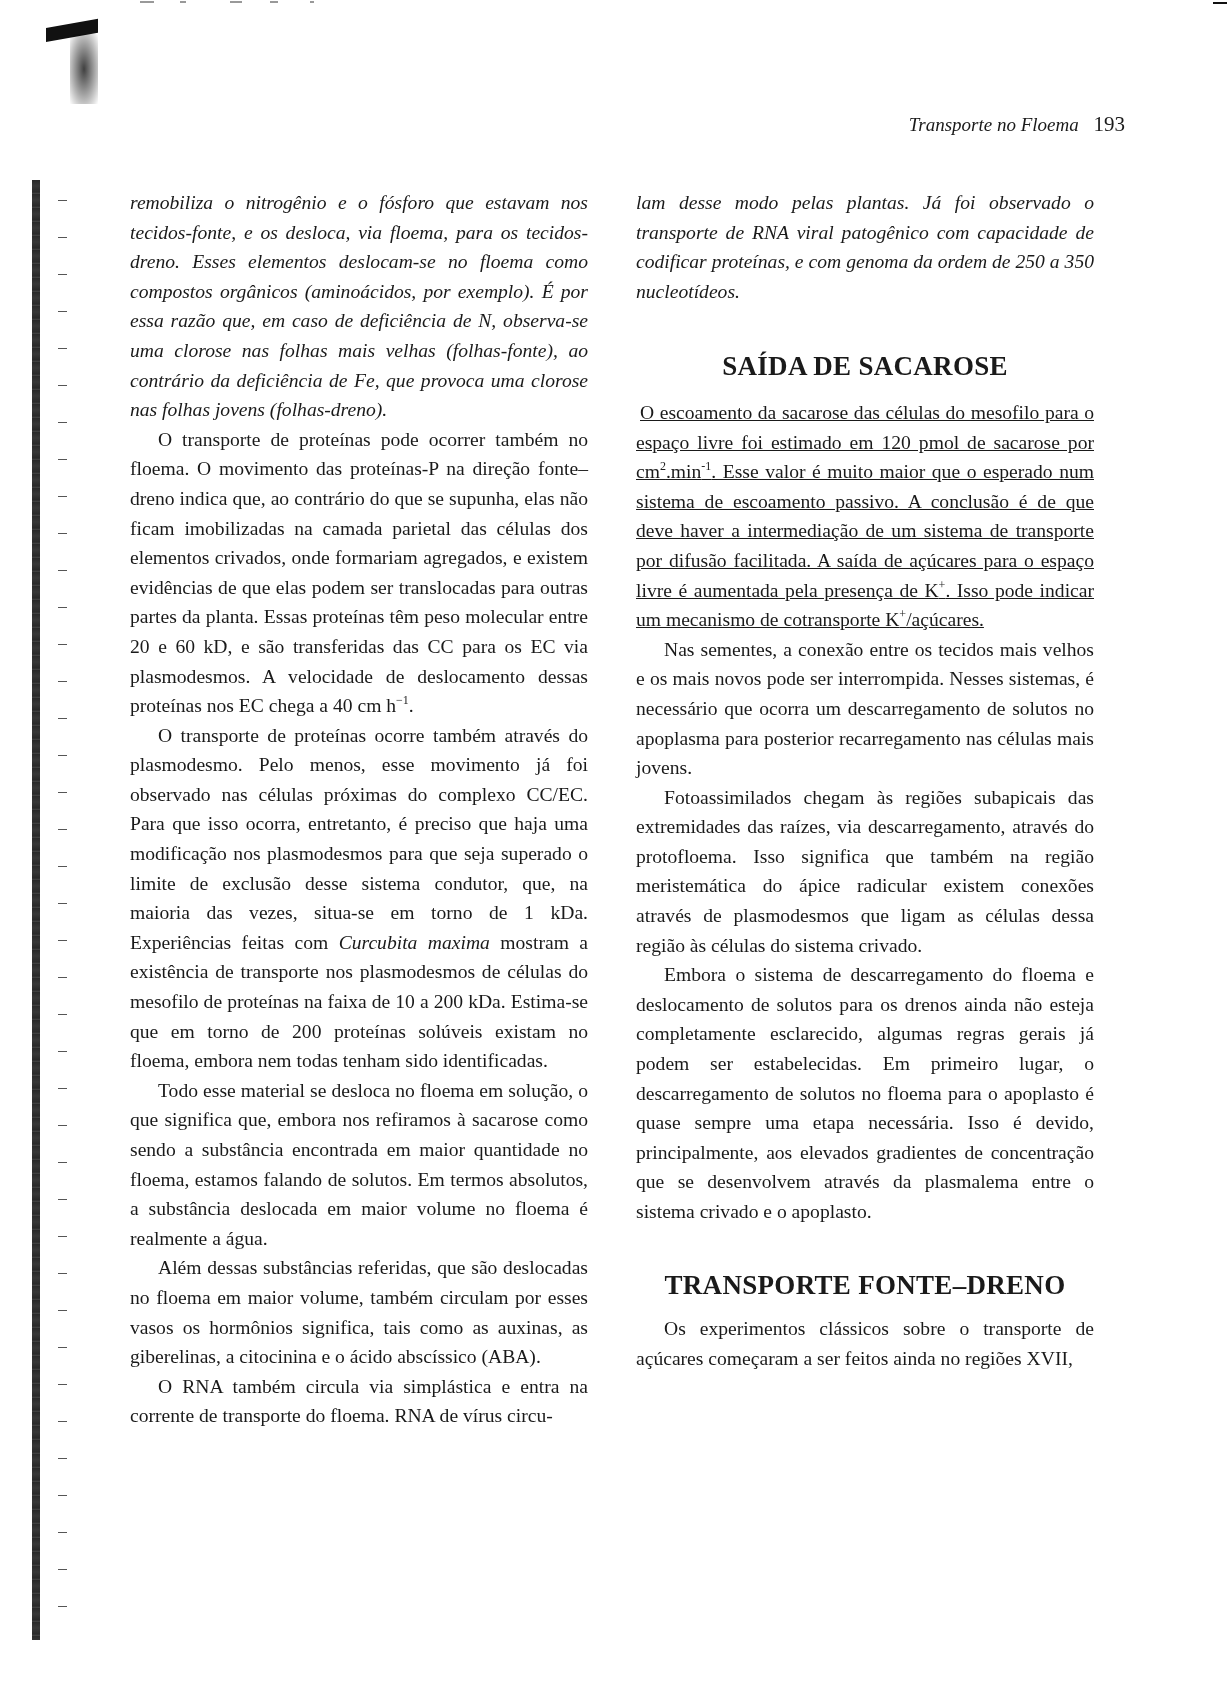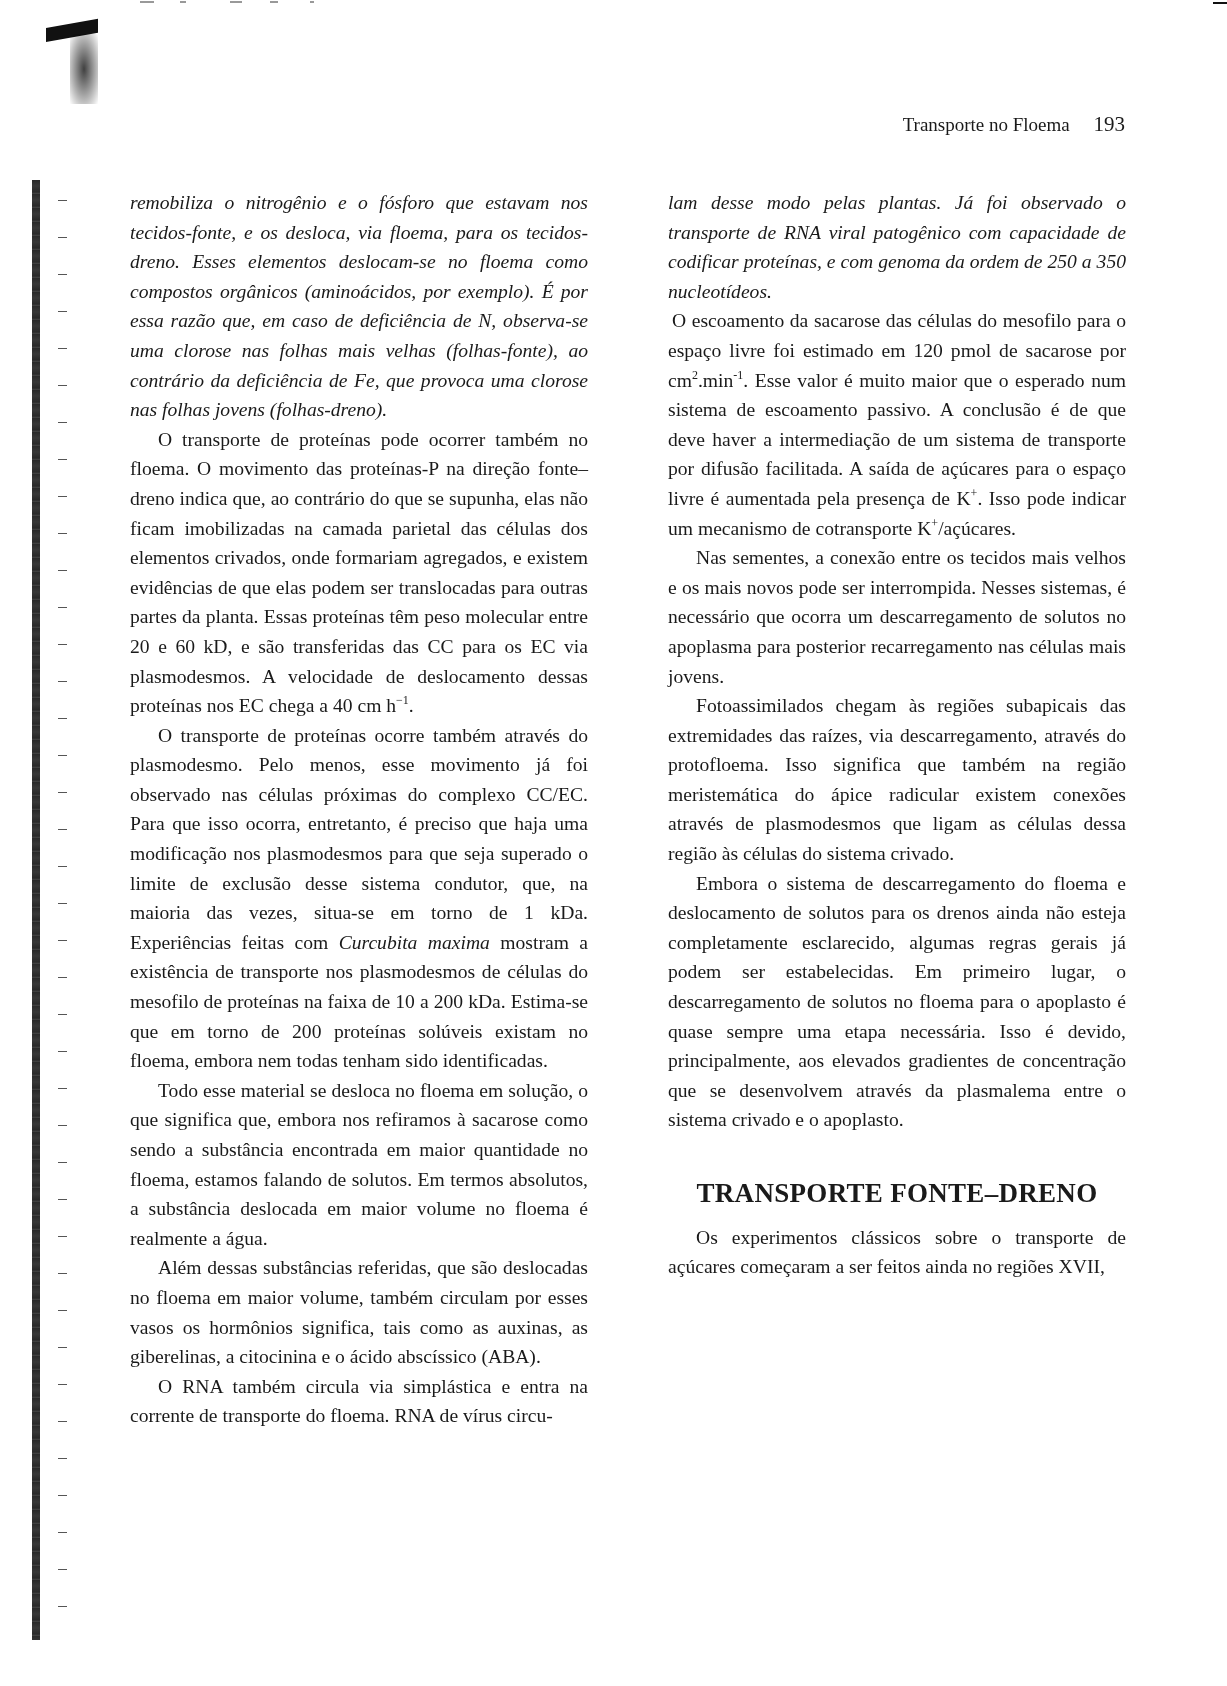--- a/index.html
+++ b/index.html
@@ -19,33 +19,33 @@
   .binding-smudge {
     position: absolute; left: 70px; top: 34px; width: 28px; height: 70px;
     background: radial-gradient(ellipse at center, rgba(0,0,0,0.75) 0%, rgba(0,0,0,0.3) 60%, rgba(0,0,0,0) 100%);
   }
   .tick-marks { position: absolute; left: 58px; top: 200px; width: 12px; height: 1430px; }
   .tick-marks span { position: absolute; left: 0; width: 9px; height: 1px; background: #555; }
 
   .running-head {
     position: absolute; right: 102px; top: 112px; font-size: 19px;
   }
-  .running-head .title { margin-right: 19px; }
+  .running-head .title { font-style: italic; margin-right: 10px; }
   .running-head .page { font-size: 21px; }
 
   .col {
     position: absolute; top: 188px; width: 458px;
     font-size: 19.6px; line-height: 29.6px; text-align: justify;
   }
   .col.left { left: 130px; }
-  .col.right { left: 668px; }
+  .col.right { left: 636px; }
   .col p { margin: 0; }
   .col p.indent { text-indent: 28px; }
   .col p.noindent { text-indent: 0; font-style: italic; }
-  .col p.small-indent { text-indent: 4px; }
+  .col p.small-indent { text-indent: 4px; text-decoration: underline; }
   .col h2 {
     margin: 0; text-align: center; font-size: 27px; font-weight: bold; letter-spacing: 0.3px;
   }
   .h-saida { margin-top: 46px !important; margin-bottom: 16px !important; }
   .h-fonte { margin-top: 44px !important; margin-bottom: 14px !important; }
   sup { font-size: 12px; line-height: 0; }
   .scan-dots {
     position: absolute; top: 0; left: 140px; width: 1087px; height: 8px;
   }
   .scan-dots span { position: absolute; top: 1px; height: 2px; background: #999; }
@@ -118,20 +118,21 @@
     <p class="indent">O transporte de proteínas ocorre também através do plasmodesmo. Pelo menos, esse movimento já foi observado nas células próximas do complexo CC/EC. Para que isso ocorra, entretanto, é preciso que haja uma modificação nos plasmodesmos para que seja superado o limite de exclusão desse sistema condutor, que, na maioria das vezes, situa-se em torno de 1 kDa. Experiências feitas com <i>Curcubita maxima</i> mostram a existência de transporte nos plasmodesmos de células do mesofilo de proteínas na faixa de 10 a 200 kDa. Estima-se que em torno de 200 proteínas solúveis existam no floema, embora nem todas tenham sido identificadas.</p>
     <p class="indent">Todo esse material se desloca no floema em solução, o que significa que, embora nos refiramos à sacarose como sendo a substância encontrada em maior quantidade no floema, estamos falando de solutos. Em termos absolutos, a substância deslocada em maior volume no floema é realmente a água.</p>
     <p class="indent">Além dessas substâncias referidas, que são deslocadas no floema em maior volume, também circulam por esses vasos os hormônios significa, tais como as auxinas, as giberelinas, a citocinina e o ácido abscíssico (ABA).</p>
     <p class="indent">O RNA também circula via simplástica e entra na corrente de transporte do floema. RNA de vírus circu-</p>
   </div>
 
 <div class="col right">
   <div id="right-intro">
       <p class="noindent">lam desse modo pelas plantas. Já foi observado o transporte de RNA viral patogênico com capacidade de codificar proteínas, e com genoma da ordem de 250 a 350 nucleotídeos.</p>
     </div>
+  <h2 class="h-saida">SAÍDA DE SACAROSE</h2>
   <div id="saida-body">
       <p class="small-indent">O escoamento da sacarose das células do mesofilo para o espaço livre foi estimado em 120 pmol de sacarose por cm<sup>2</sup>.min<sup>-1</sup>. Esse valor é muito maior que o esperado num sistema de escoamento passivo. A conclusão é de que deve haver a intermediação de um sistema de transporte por difusão facilitada. A saída de açúcares para o espaço livre é aumentada pela presença de K<sup>+</sup>. Isso pode indicar um mecanismo de cotransporte K<sup>+</sup>/açúcares.</p>
       <p class="indent">Nas sementes, a conexão entre os tecidos mais velhos e os mais novos pode ser interrompida. Nesses sistemas, é necessário que ocorra um descarregamento de solutos no apoplasma para posterior recarregamento nas células mais jovens.</p>
       <p class="indent">Fotoassimilados chegam às regiões subapicais das extremidades das raízes, via descarregamento, através do protofloema. Isso significa que também na região meristemática do ápice radicular existem conexões através de plasmodesmos que ligam as células dessa região às células do sistema crivado.</p>
       <p class="indent">Embora o sistema de descarregamento do floema e deslocamento de solutos para os drenos ainda não esteja completamente esclarecido, algumas regras gerais já podem ser estabelecidas. Em primeiro lugar, o descarregamento de solutos no floema para o apoplasto é quase sempre uma etapa necessária. Isso é devido, principalmente, aos elevados gradientes de concentração que se desenvolvem através da plasmalema entre o sistema crivado e o apoplasto.</p>
     </div>
   <h2 class="h-fonte">TRANSPORTE FONTE–DRENO</h2>
   <div id="fonte-body">
       <p class="indent">Os experimentos clássicos sobre o transporte de açúcares começaram a ser feitos ainda no regiões XVII,</p>
     </div>

